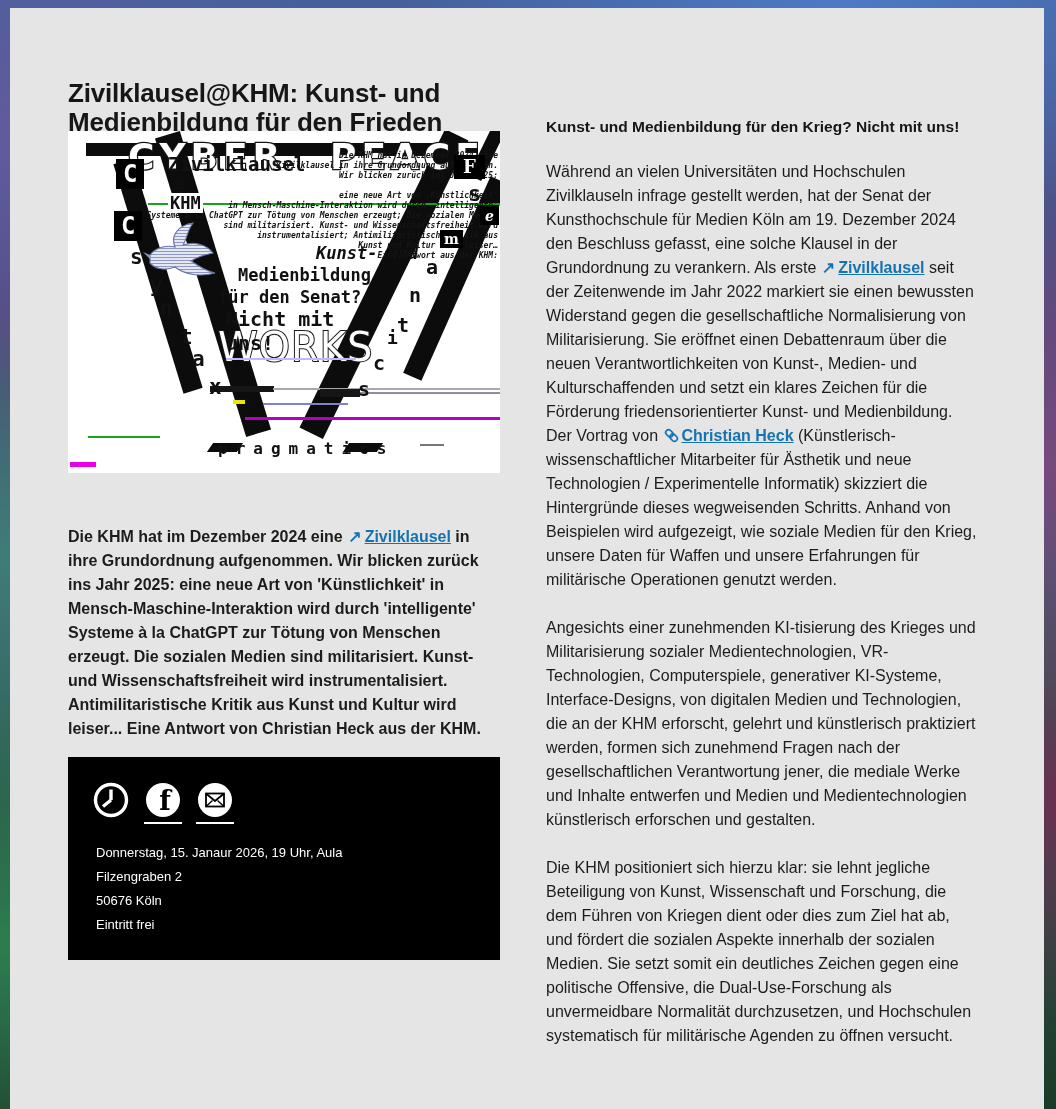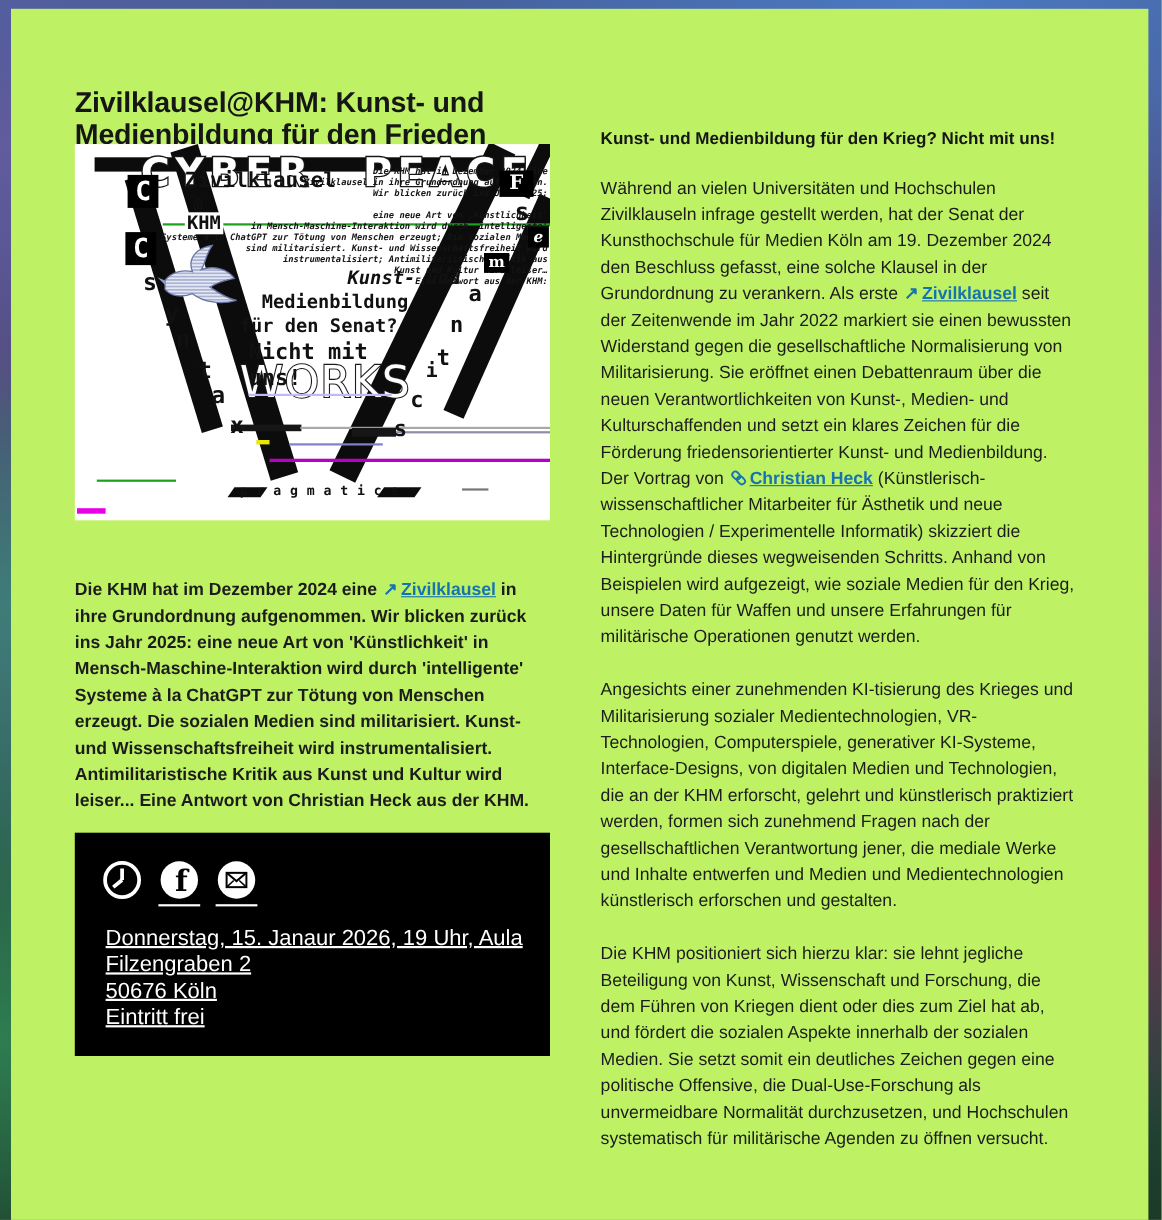--- a/index.html
+++ b/index.html
@@ -10,21 +10,21 @@
       radial-gradient(60% 30% at 80% 0%, rgba(77,125,200,.9), rgba(77,125,200,0) 70%),
       radial-gradient(45% 30% at 0% 12%, rgba(99,92,160,.9), rgba(99,92,160,0) 75%),
       radial-gradient(40% 30% at 0% 50%, rgba(63,127,122,.95), rgba(63,127,122,0) 75%),
       radial-gradient(45% 30% at 0% 85%, rgba(46,128,80,.95), rgba(46,128,80,0) 75%),
       radial-gradient(40% 30% at 100% 42%, rgba(122,72,128,.95), rgba(122,72,128,0) 75%),
       radial-gradient(45% 30% at 100% 72%, rgba(107,47,82,.95), rgba(107,47,82,0) 70%),
       linear-gradient(180deg,#45619c 0%,#53497c 30%,#2f5f57 62%,#1c3a28 100%);
   }
   .card{
     position:absolute;left:10px;top:8px;width:1034px;height:1101px;
-    background:#bef264;
+    background:#e5e5e5;
   }
   .col-left{position:absolute;left:58px;top:0;width:432px;}
   .col-right{position:absolute;left:536px;top:108px;width:432px;}
 
   .page-title{
     position:absolute;left:0;top:54px;width:440px;
     font-size:26px;line-height:29px;font-weight:bold;color:#161616;letter-spacing:-0.2px;
   }
 
   
@@ -80,21 +80,21 @@
   .syn-4{left:124px;top:218px;font-size:21px}.syn-5{left:141px;top:246px;font-size:21px}
   .sem-0{left:400px;top:52px;font-size:22px}
   .sem-1{left:412px;top:76px;font-size:14px;background:#000;color:#fff;padding:2px 5px;font-family:"DejaVu Serif",serif;font-style:italic}
   .sem-2{left:372px;top:99px;font-size:14px;background:#000;color:#fff;padding:2px 4px;font-family:"DejaVu Serif",serif}
   .sem-3{left:358px;top:126px;font-size:20px}.sem-4{left:341px;top:154px;font-size:20px}
   .sem-5{left:329px;top:184px;font-size:20px}.sem-6{left:319px;top:198px;font-size:18px}
   .sem-7{left:305px;top:222px;font-size:20px}.sem-8{left:290px;top:248px;font-size:20px}
   .cl-0{left:48px;top:28px;font-size:24px;background:#000;color:#fff;padding:3px 7px}
   .cl-1{left:46px;top:80px;font-size:24px;background:#000;color:#fff;padding:3px 7px}
   .fx-0{left:386px;top:24px;font-size:18px;background:#000;color:#fff;padding:3px 9px;font-family:"DejaVu Serif",serif}
-  .p-prag{position:absolute;left:150px;top:308px;font-size:12px;font-weight:bold;letter-spacing:8px;z-index:5;}
+  .p-prag{position:absolute;left:150px;top:308px;font-size:16px;font-weight:bold;letter-spacing:8px;z-index:5;}
   .dove{position:absolute;left:72px;top:86px;z-index:3;}
 
   
   .intro{
     position:absolute;left:0;top:517px;width:434px;
     font-size:16px;line-height:24px;font-weight:bold;color:#1c1c1c;
   }
   .text-link{color:#1573b2;font-weight:bold;text-decoration:underline;cursor:pointer;}
   .inline-icon{color:#1573b2;font-weight:bold;padding:0 3px 0 1px;}
   .inline-icon svg{vertical-align:-2px;}
@@ -105,21 +105,21 @@
   
   .event-box{
     position:absolute;left:0;top:749px;width:432px;height:203px;
     background:#000;color:#fff;
   }
   .icon-row{position:absolute;left:24px;top:24px;display:flex;gap:14px;align-items:flex-start;}
   .icon-link{display:inline-block;padding-bottom:3px;border-bottom:2px solid #fff;line-height:0;cursor:pointer;}
   .icon-plain{display:inline-block;padding-bottom:5px;line-height:0;cursor:pointer;}
   .event-lines{
     position:absolute;left:28px;top:84px;width:380px;
-    font-size:20px;line-height:24px;color:#fff;white-space:pre-line;text-decoration:underline;
+    font-size:13px;line-height:24px;color:#fff;white-space:pre-line;
   }
 </style>
 </head>
 <body>
 
 <div class="card">
 
   <div class="col-left">
 
     <h1 class="page-title">Zivilklausel@KHM: Kunst- und Medienbildung für den Frieden</h1>

